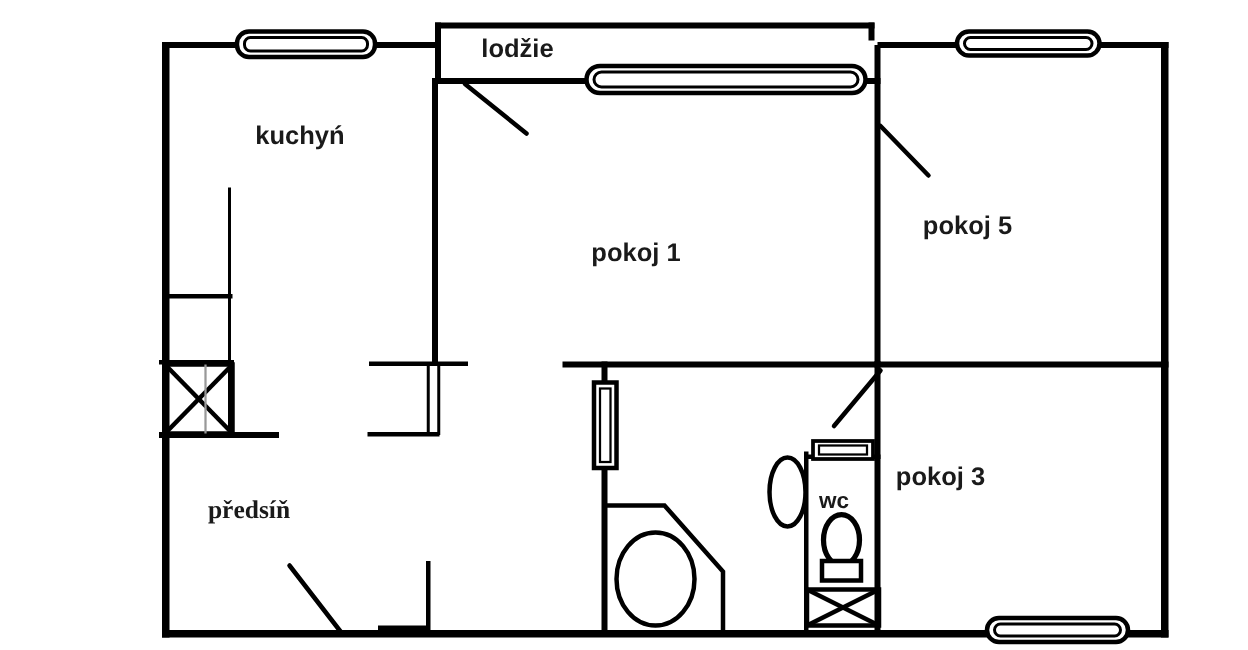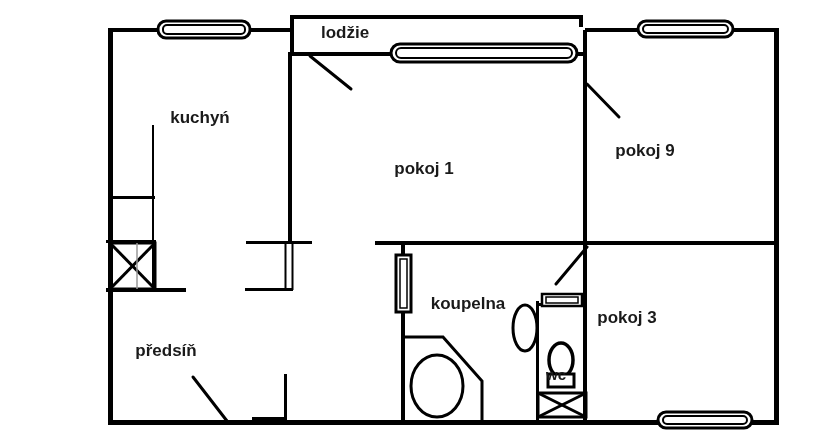--- a/index.html
+++ b/index.html
@@ -104,22 +104,21 @@
     </g>
 
     <g stroke="#000" stroke-width="3" stroke-linecap="round">
       <line x1="310" y1="56" x2="351" y2="89"></line>
       <line x1="587" y1="84" x2="619" y2="117"></line>
       <line x1="556" y1="284" x2="587" y2="247"></line>
       <line x1="193" y1="377" x2="227" y2="421"></line>
     </g>
   </svg>
 
-  <div class="room-label" style="left:200px;top:118px;">kuchyń</div>
+  <div class="room-label" style="left:200px;top:91px;">kuchyń</div>
   <div class="room-label" style="left:345px;top:33px;text-align:center;">lodžie</div>
   <div class="room-label" style="left:424px;top:169px;">pokoj 1</div>
-  <div class="room-label" style="left:645px;top:151px;">pokoj 9</div>
+  <div class="room-label" style="left:645px;top:151px;">pokoj 5</div>
   <div class="room-label" style="left:627px;top:318px;">pokoj 3</div>
-  <div class="room-label" style="left:166px;top:351px;">předsíň</div>
-  <div class="room-label" style="left:468px;top:304px;">koupelna</div>
-  <div class="room-label small" style="left:556px;top:334px;margin-top:40px;">wc</div>
+  <div class="room-label" style="left:166px;top:340px;font-family:Liberation Serif, serif;">předsíň</div>
+  <div class="room-label small" style="left:556px;top:334px;">wc</div>
 
 </div>
 
 </body></html>

